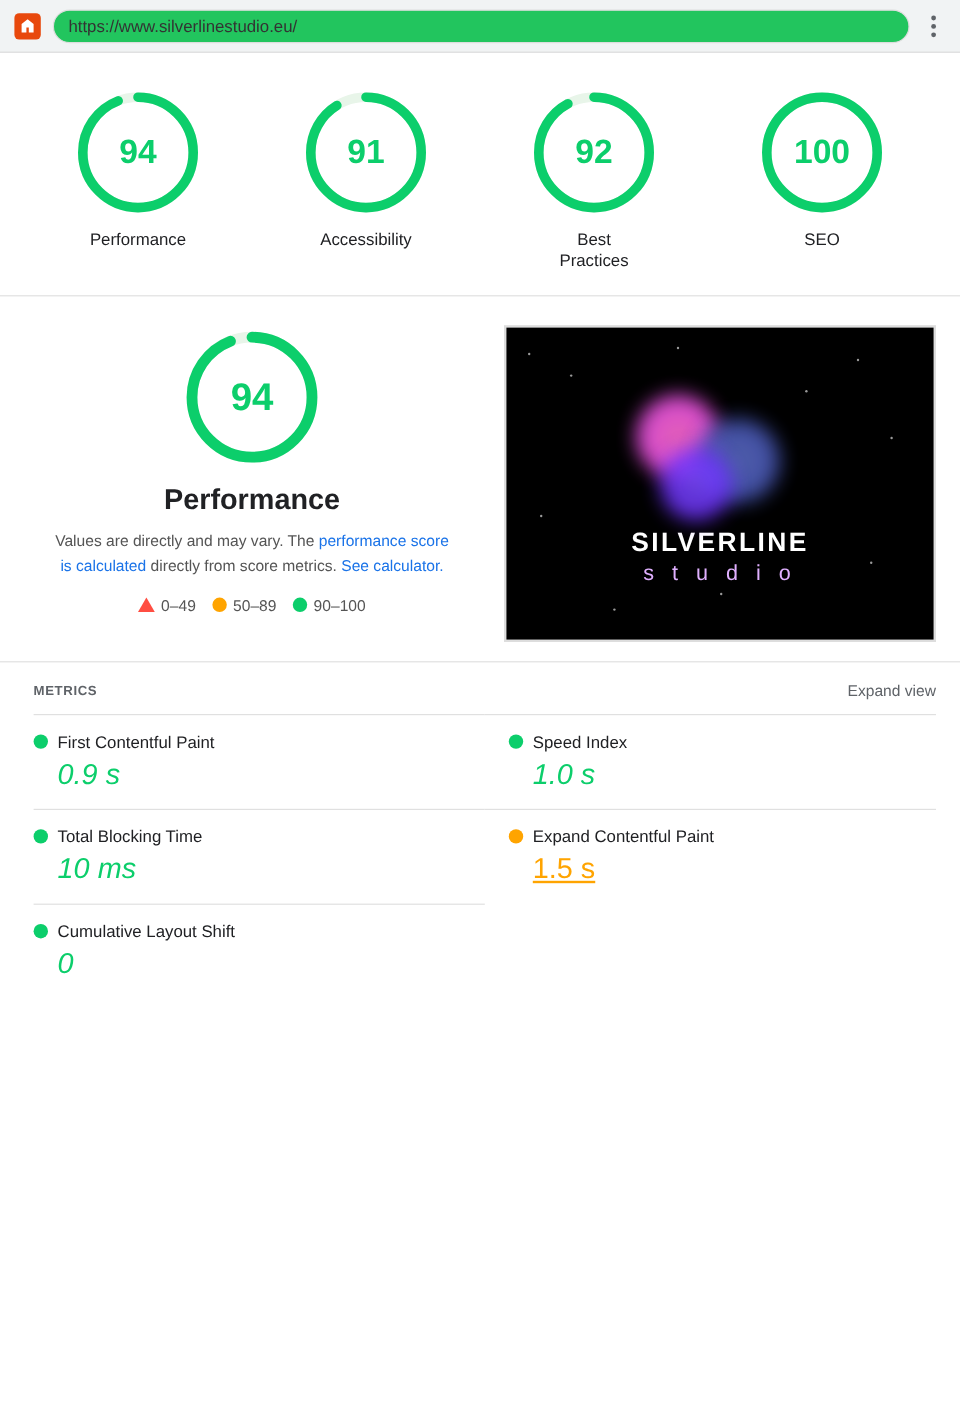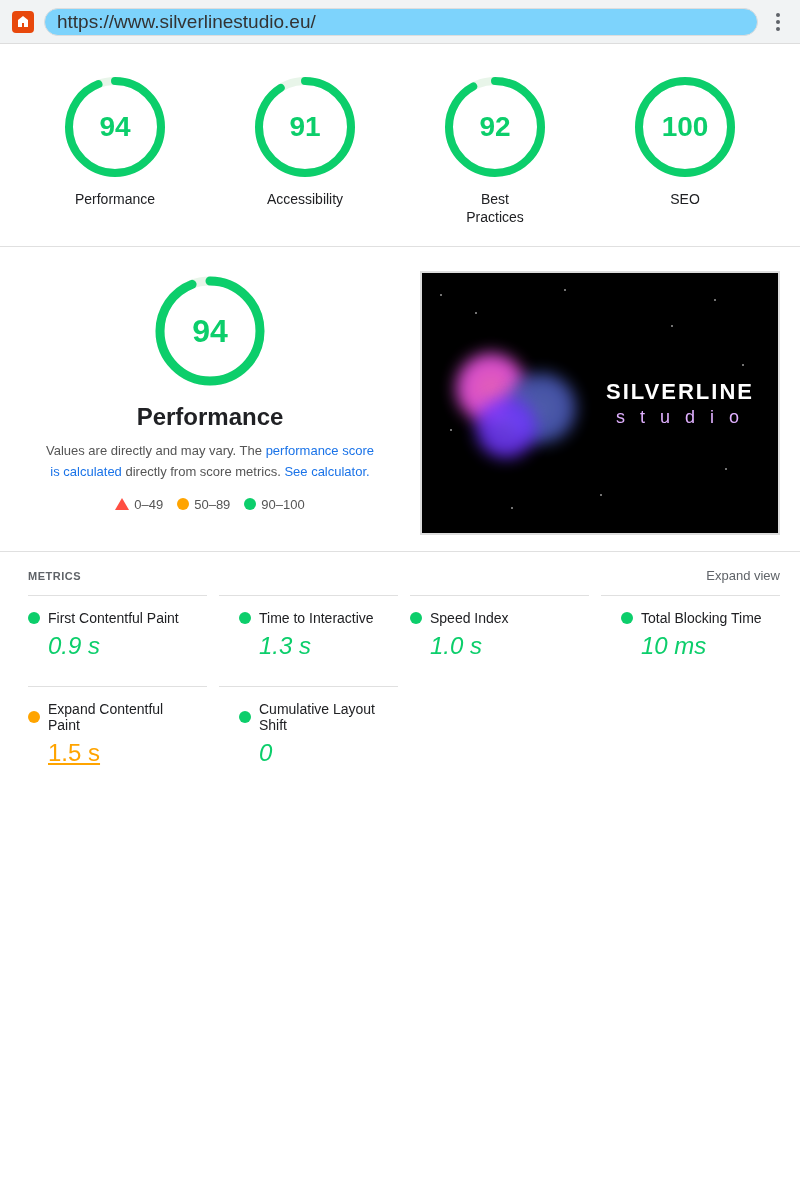--- a/index.html
+++ b/index.html
@@ -27,28 +27,28 @@
       height: 22px;
       background: #e8480c;
       border-radius: 4px;
       display: flex;
       align-items: center;
       justify-content: center;
     }
     .browser-icon svg { width: 14px; height: 14px; }
     .browser-url-bar {
       flex: 1;
-      background: #7dd3fc;
+      background: #22c55e;
       border: 1px solid #ddd;
       border-radius: 20px;
       height: 28px;
       display: flex;
       align-items: center;
       padding: 0 12px;
-      font-size: 19px;
+      font-size: 14px;
       color: #333;
     }
     .browser-menu {
       font-size: 20px;
       color: #5f6368;
       cursor: pointer;
       display: flex;
       flex-direction: column;
       gap: 3px;
       align-items: center;
@@ -186,21 +186,21 @@
 
     
     .detail-right {
       flex: 1;
       border: 2px solid #ddd;
     }
     .screenshot-preview {
       width: 100%;
       background: #000;
       display: flex;
-      flex-direction: row;
+      flex-direction: column;
       align-items: center;
       justify-content: center;
       min-height: 260px;
       position: relative;
       overflow: hidden;
     }
     .blob-group {
       position: relative;
       width: 160px;
       height: 120px;
@@ -278,22 +278,22 @@
       letter-spacing: 0.5px;
       text-transform: uppercase;
     }
     .expand-view {
       font-size: 13px;
       color: #5f6368;
       cursor: pointer;
     }
     .metrics-grid {
       display: grid;
-      grid-template-columns: 1fr 1fr 1fr 1fr;
-      gap: 12px;
+      grid-template-columns: 1fr 1fr;
+      gap: 0;
     }
     .metric-item {
       padding: 14px 0;
       border-top: 1px solid #e0e0e0;
     }
     .metric-item:nth-child(odd) { padding-right: 20px; }
     .metric-item:nth-child(even) { padding-left: 20px; }
     .metric-name-row {
       display: flex;
       align-items: center;
@@ -460,27 +460,20 @@
   <div class="metrics-grid">
 
     <div class="metric-item">
       <div class="metric-name-row">
         <div class="metric-dot dot-green"></div>
         <span class="metric-name">First Contentful Paint</span>
       </div>
       <div class="metric-value color-green">0.9 s</div>
     </div>
 
-    <div class="metric-item">
-      <div class="metric-name-row">
-        <div class="metric-dot dot-green"></div>
-        <span class="metric-name">Time to Interactive</span>
-      </div>
-      <div class="metric-value color-green">1.3 s</div>
-    </div>
 
     <div class="metric-item">
       <div class="metric-name-row">
         <div class="metric-dot dot-green"></div>
         <span class="metric-name">Speed Index</span>
       </div>
       <div class="metric-value color-green">1.0 s</div>
     </div>
 
     <div class="metric-item">

